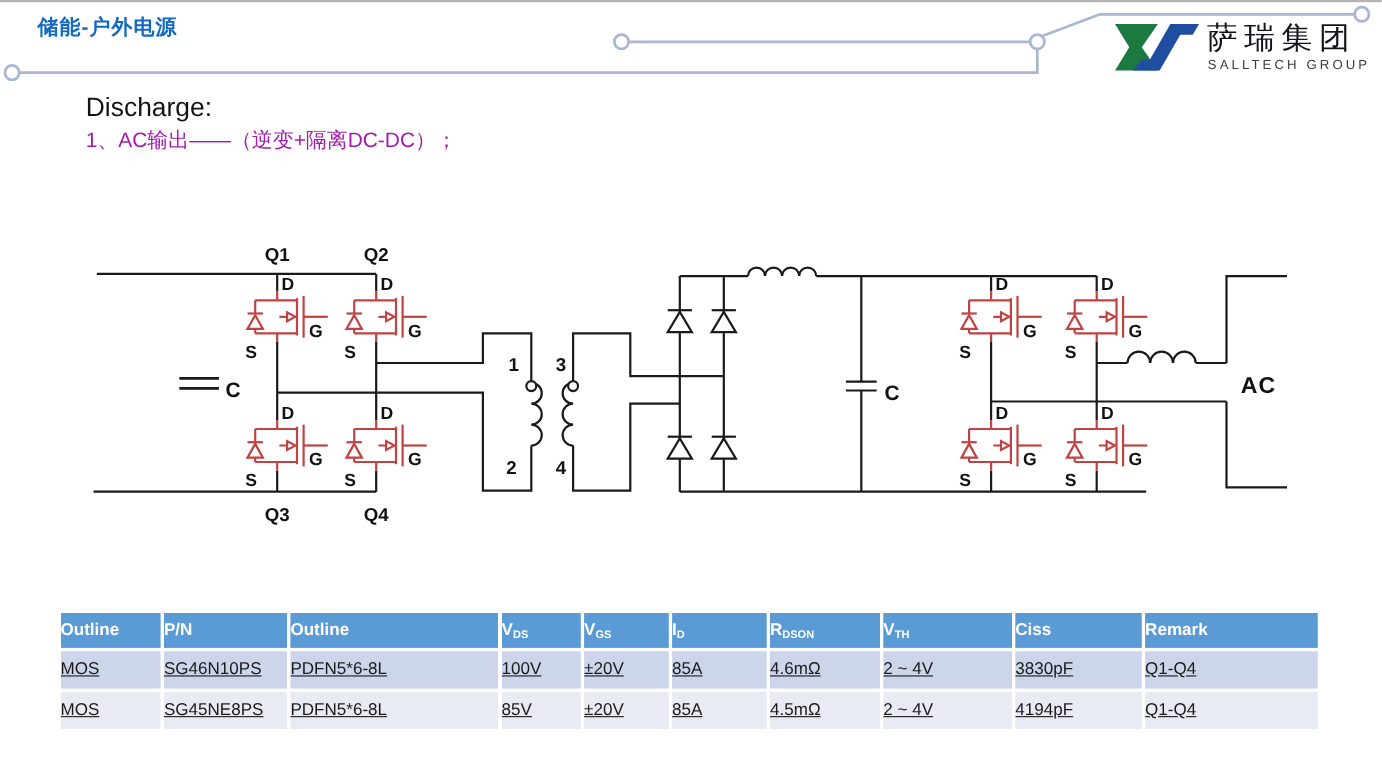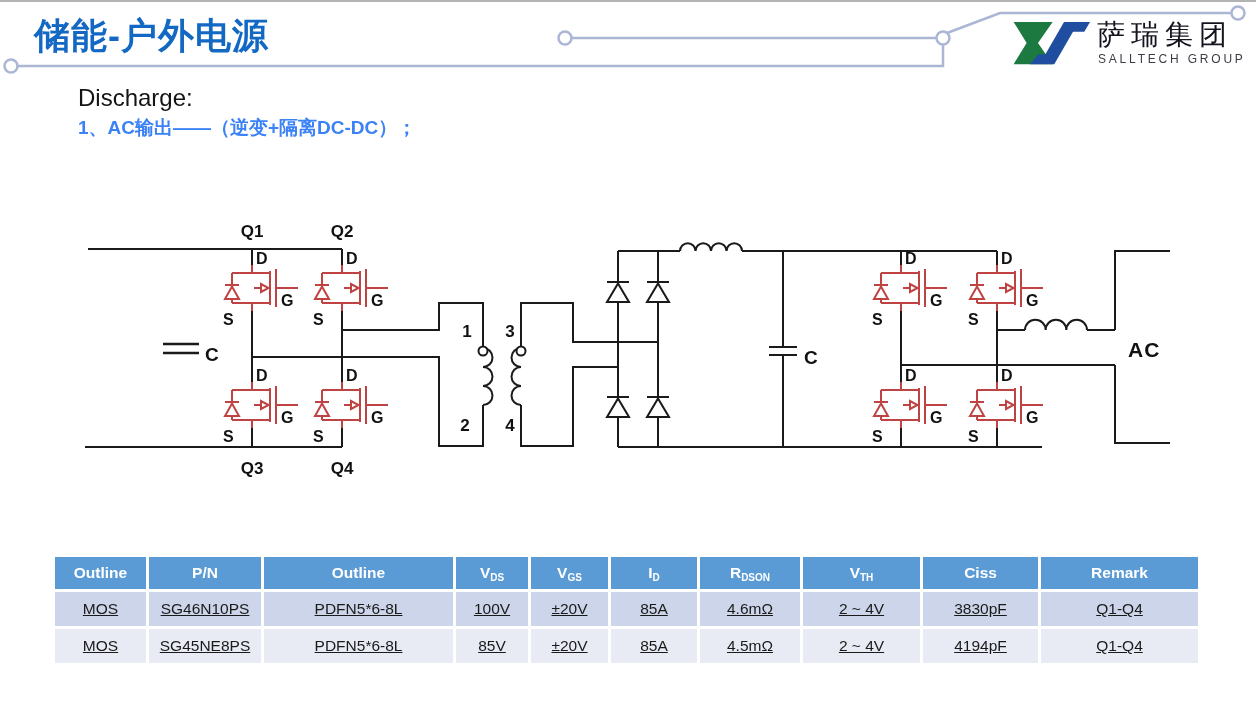--- a/index.html
+++ b/index.html
@@ -3,43 +3,43 @@
 <meta charset="utf-8">
 <style>
   html,body{margin:0;padding:0;}
   body{
     width:1256px;height:703px;position:relative;background:#ffffff;
     font-family:"Liberation Sans",sans-serif;overflow:hidden;
   }
   .top-edge{position:absolute;top:0;left:0;width:1256px;height:2px;background:#b3b3b3;}
   .page-title{
     position:absolute;left:34px;top:12px;margin:0;
-    font-size:36px;font-weight:bold;color:#1268c3;letter-spacing:1px;
+    font-size:19px;font-weight:bold;color:#1268c3;letter-spacing:1px;
   }
   .deco-svg{position:absolute;left:0;top:0;width:1256px;height:95px;}
   .logo-mark{position:absolute;left:1012px;top:13px;width:78px;height:60px;}
   .logo-cn{
     position:absolute;left:1097px;top:16px;font-size:28px;font-weight:normal;
     color:#14141f;letter-spacing:6px;white-space:nowrap;
   }
   .logo-en{
     position:absolute;left:1098px;top:52px;font-size:12px;color:#3c3c46;
     letter-spacing:2.8px;white-space:nowrap;
   }
   .intro-line1{position:absolute;left:78px;top:84px;font-size:24px;color:#141414;}
-  .intro-line2{position:absolute;left:78px;top:115px;font-size:19px;color:#3b82f6;font-weight:bold;}
+  .intro-line2{position:absolute;left:78px;top:115px;font-size:19px;color:#a21caf;}
   .circuit-svg{position:absolute;left:0;top:200px;width:1256px;height:300px;}
   .circuit-svg text{font-family:"Liberation Sans",sans-serif;font-weight:bold;fill:#111;}
 
   table.spec{
     position:absolute;left:52px;top:554px;border-collapse:collapse;table-layout:fixed;
     font-family:"Liberation Sans",sans-serif;
   }
   table.spec th,table.spec td{
-    border:3px solid #ffffff;text-align:center;vertical-align:middle;
+    border:3px solid #ffffff;text-align:left;vertical-align:middle;
     padding:0;white-space:nowrap;overflow:hidden;
   }
   table.spec th{background:#5b9bd5;color:#ffffff;font-size:15.5px;font-weight:bold;height:32px;}
   table.spec td{font-size:15.5px;color:#1a1a1a;height:34px;font-weight:normal;text-decoration:underline;}
   table.spec tr.r1 td{background:#ccd5e9;}
   table.spec tr.r2 td{background:#e8ebf4;}
   .hs{font-size:10px;position:relative;top:3px;letter-spacing:0;margin-top:17px;}
 </style>
 </head>
 <body>

